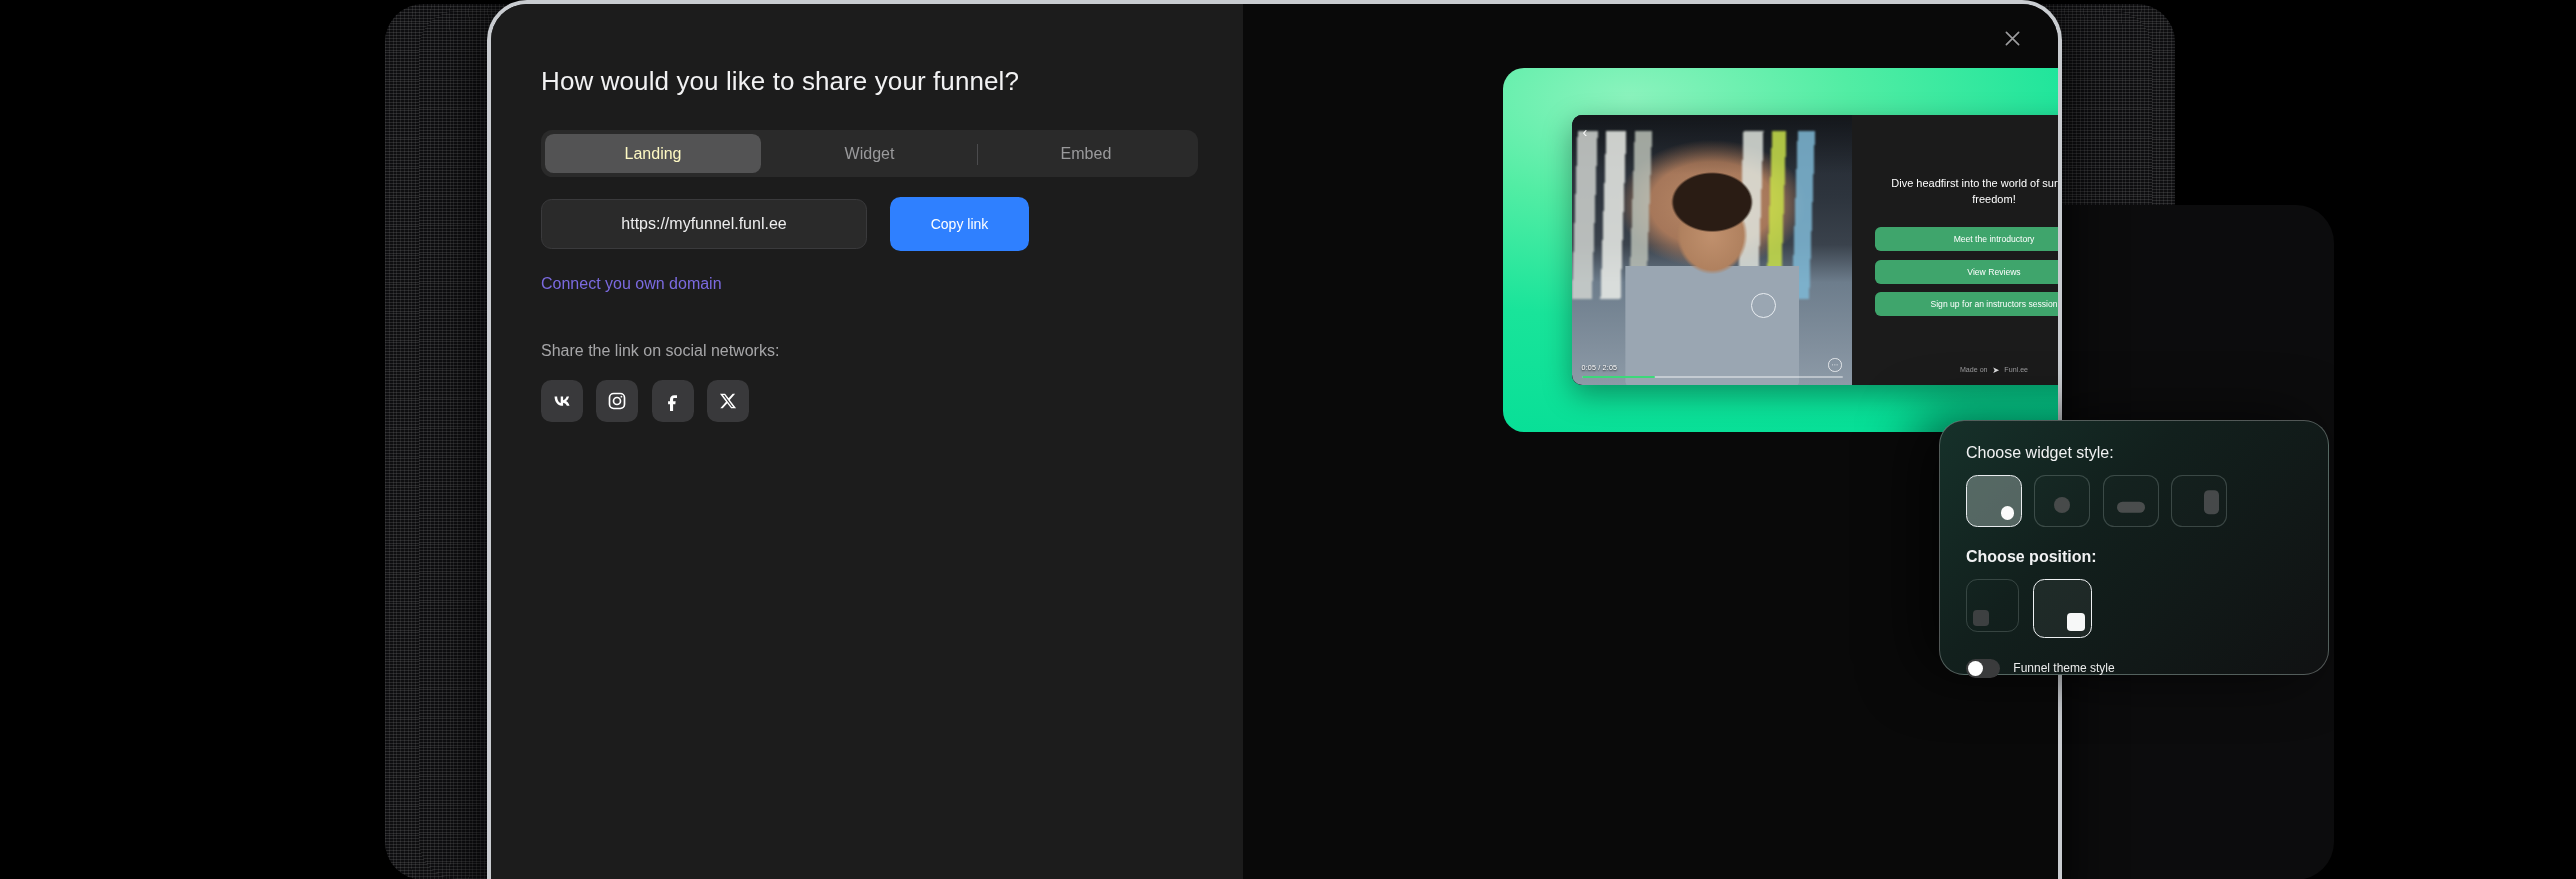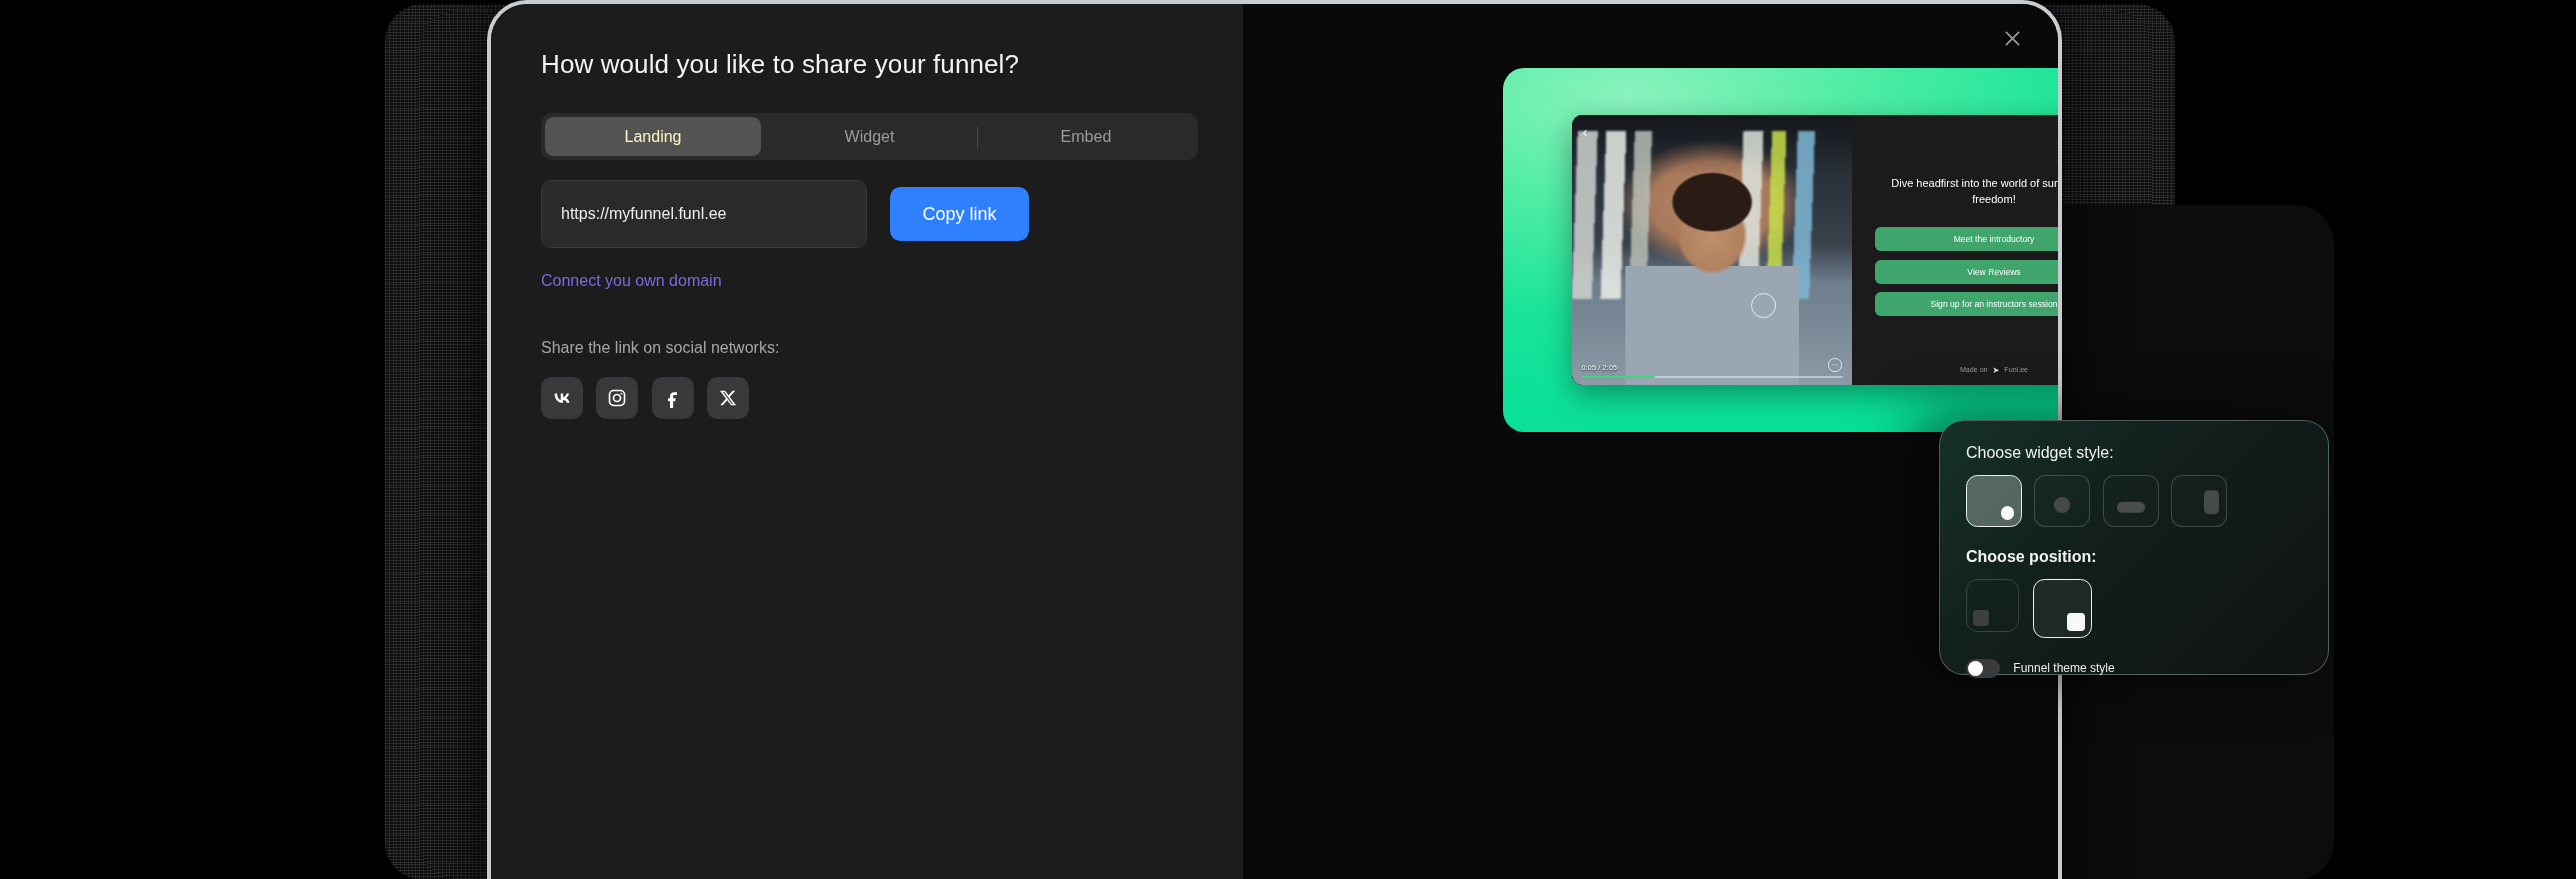--- a/index.html
+++ b/index.html
@@ -40,21 +40,21 @@
     width:752px; flex:0 0 752px; background:#1c1c1c;
     padding:32px 50px 0 50px; position:relative;
   }
   .modal-right{
     flex:1; background:#090909; position:relative;
   }
 
   
   .title{
     font-size:26px; font-weight:400; color:#f2f2f3;
-    letter-spacing:0.1px; margin:13px 0 0 0;
+    letter-spacing:0.1px; margin:30px 0 0 0;
   }
   .tabs{
     margin-top:33px; width:657px; height:47px;
     background:#2a2a2a; border-radius:11.4px;
     display:flex; align-items:center; padding:3.8px; position:relative;
   }
   .tab{
     flex:1; height:39px; display:flex; align-items:center; justify-content:center;
     font-size:16px; color:#9a9a9c; border-radius:8.6px; cursor:pointer;
     background:transparent; position:relative;
@@ -62,27 +62,27 @@
   .tab.active{ background:#535354; color:#fef9c3; }
   .tab-sep{
     position:absolute; right:0; top:9.5px; height:21px; width:1px;
     background:#4b4b4d;
   }
   .subtitle{
     margin-top:29.5px; font-size:18px; color:#f0f0f1; font-weight:400;
   }
   .link-row{ margin-top:20px; display:flex; gap:23px; align-items:center; }
   .link-input{
-    width:326px; height:68px; background:#2a2a2a; border:1px solid #3a3a3c;
+    width:326px; height:50px; background:#2a2a2a; border:1px solid #3a3a3c;
     border-radius:10.5px; color:#ededee; font-size:16px;
-    padding:16px 19px; font-family:"Liberation Sans", sans-serif; outline:none;
+    padding:16px 19px; font-family:"Liberation Sans", sans-serif; outline:none;text-align:center;
   }
   .copy-btn{
     width:139px; height:54px; background:#2f80ff; border:none; border-radius:10.5px;
-    color:#fff; font-size:18px; cursor:pointer;
+    color:#fff; font-size:14px; cursor:pointer;
     font-family:"Liberation Sans", sans-serif;
   }
   .domain-link{
     display:inline-block; margin-top:24px; font-size:16px; color:#7b6ae0;
     text-decoration:none; cursor:pointer;
   }
   .social-label{
     margin-top:49px; font-size:16px; color:#a6a6a8;
   }
   .socials{ margin-top:20px; display:flex; gap:13.3px; }

